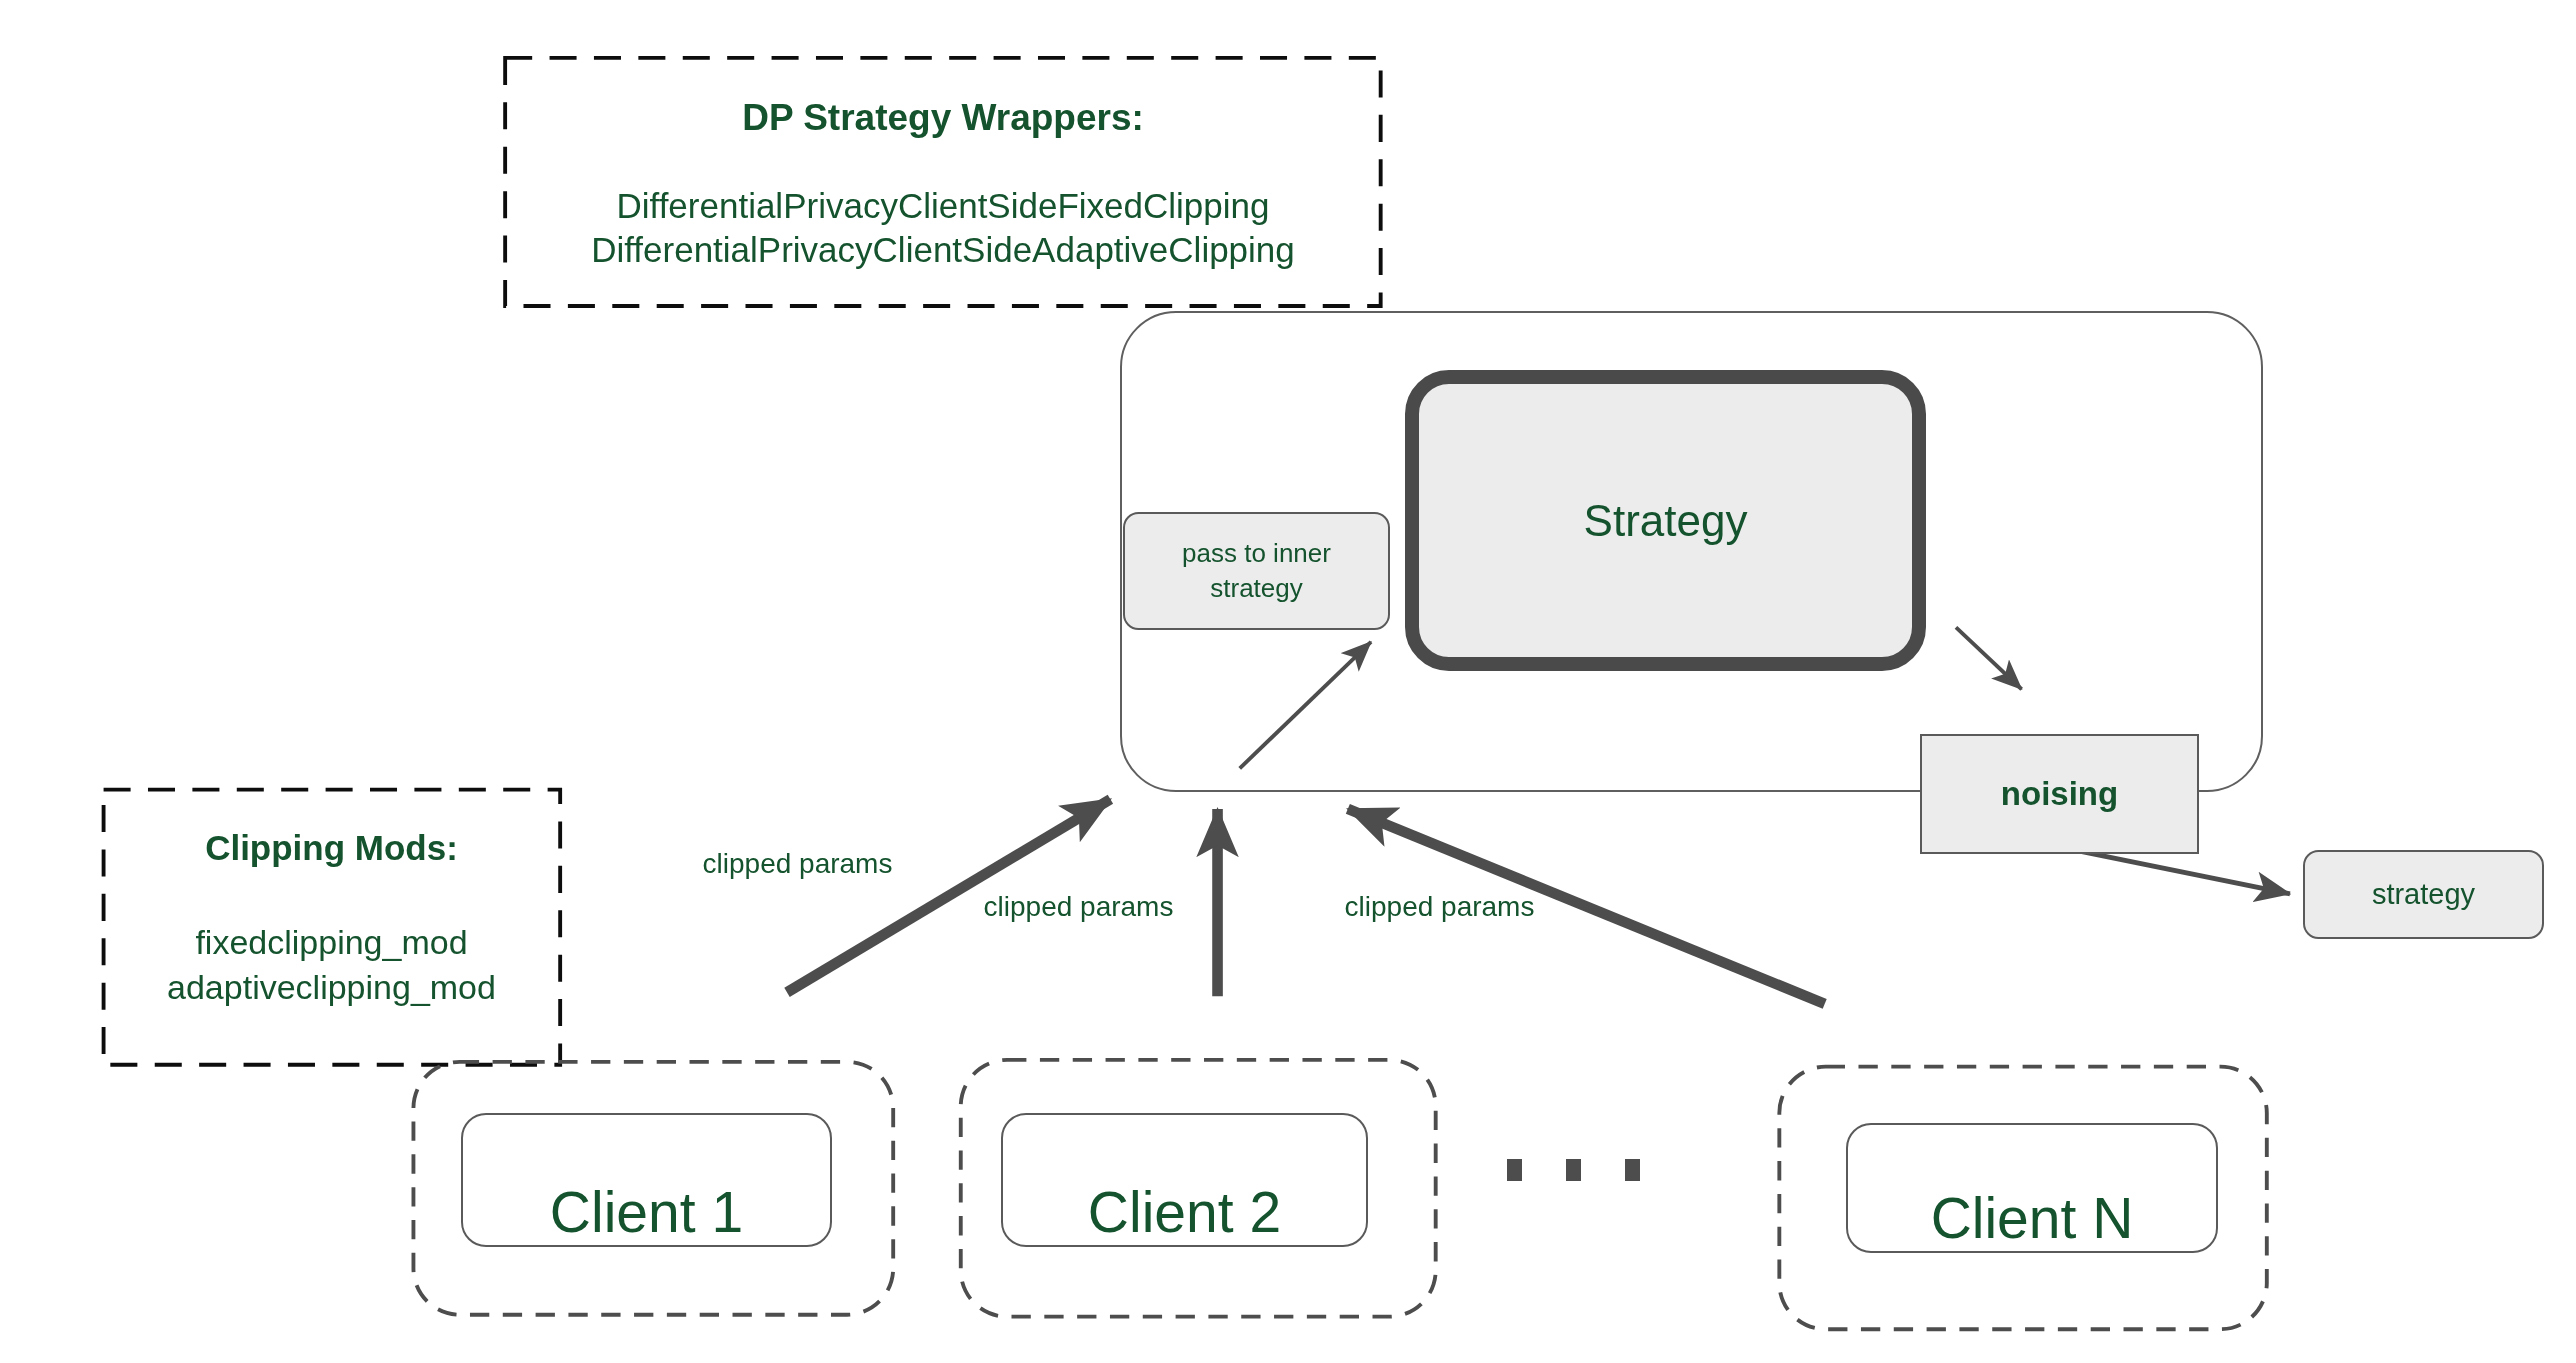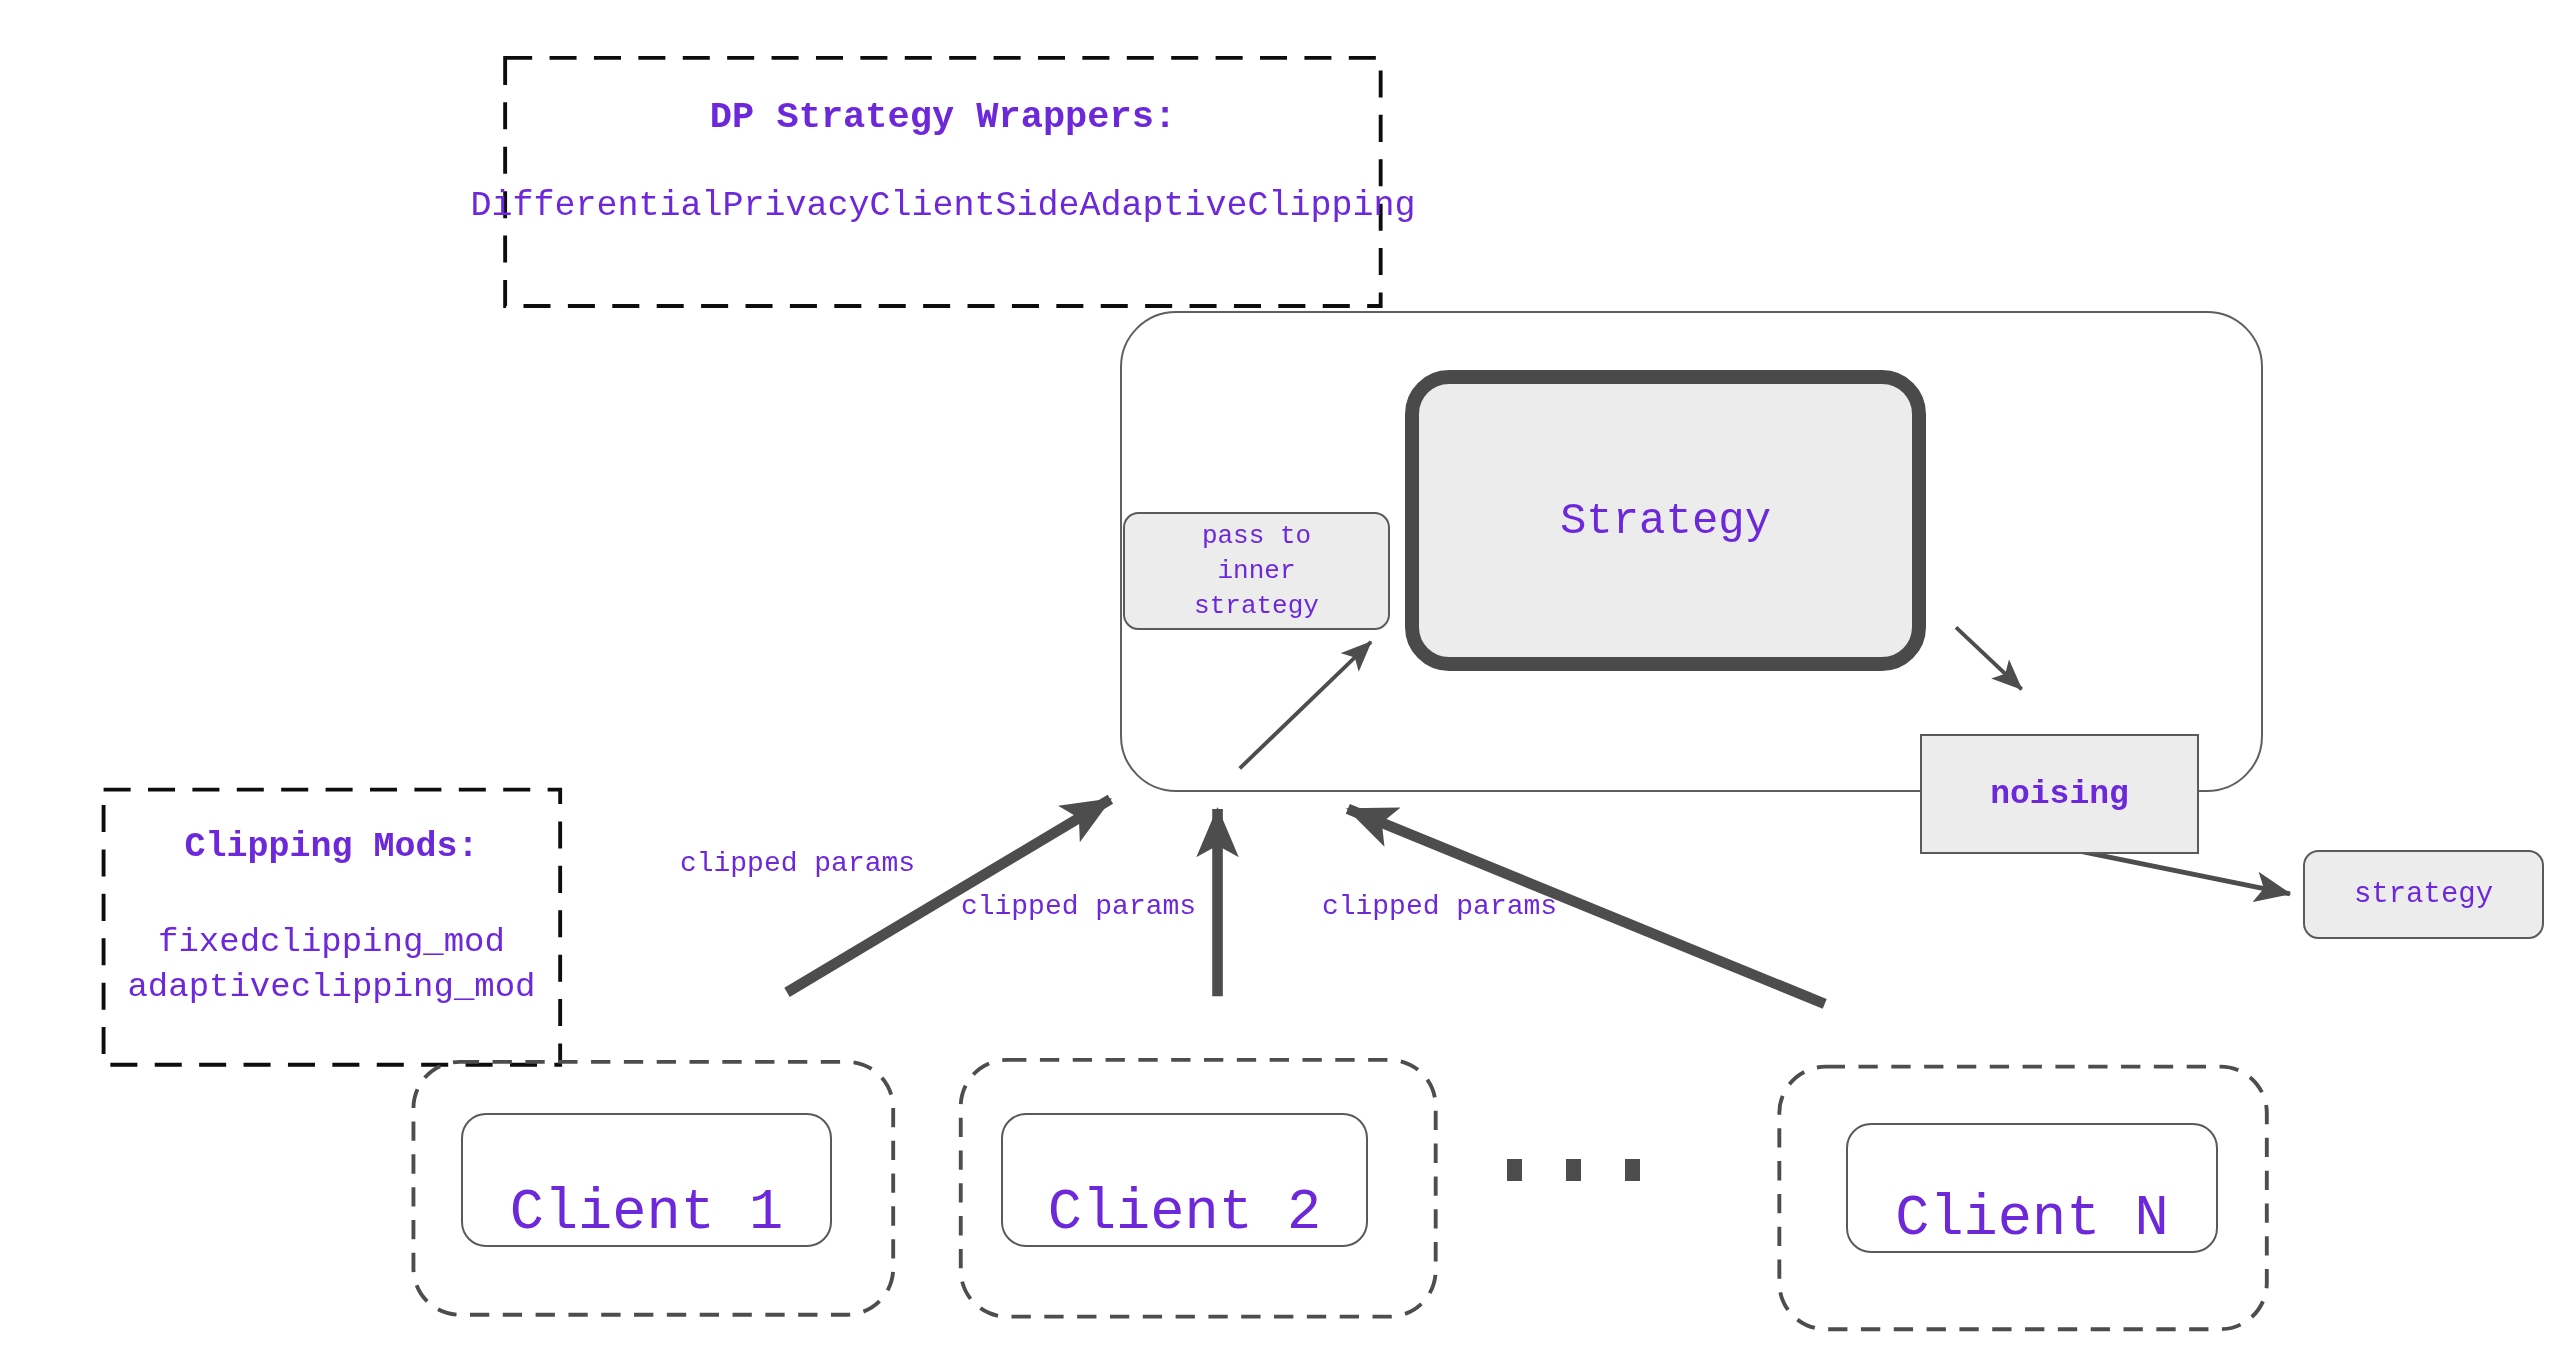--- a/index.html
+++ b/index.html
@@ -5,22 +5,22 @@
   html, body {
     margin: 0;
     padding: 0;
     background: #ffffff;
   }
   .stage {
     position: relative;
     width: 2576px;
     height: 1363px;
     background: #ffffff;
-    font-family: Liberation Mono, monospace;
-    color: #6d28d9;
+    font-family: Liberation Sans, sans-serif;
+    color: #14532d;
     overflow: hidden;
   }
   .layer {
     position: absolute;
     left: 0;
     top: 0;
     width: 2576px;
     height: 1363px;
   }
   .abs { position: absolute; box-sizing: border-box; }
@@ -156,20 +156,21 @@
     <line x1="1284" y1="796" x2="1420" y2="665" stroke="#4d4d4d" stroke-width="4" marker-end="url(#head-small)"></line>
 
     <line x1="2026" y1="650" x2="2094" y2="714" stroke="#4d4d4d" stroke-width="4" marker-end="url(#head-small)"></line>
 
     <line x1="2145" y1="880" x2="2372" y2="926" stroke="#4d4d4d" stroke-width="5" marker-end="url(#head-mid)"></line>
   </svg>
 
   <div class="abs dash-text" style="left:505px; top:58px; width:876px; height:248px; padding-top:37px;">
     <div class="dash-title">DP Strategy Wrappers:</div>
     <div class="dash-items" style="margin-top:44px;">
+      <div>DifferentialPrivacyClientSideFixedClipping</div>
       <div>DifferentialPrivacyClientSideAdaptiveClipping</div>
     </div>
   </div>
 
   <div class="abs dash-text" style="left:103px; top:790px; width:457px; height:275px; padding-top:35px;">
     <div class="dash-title clip-title">Clipping Mods:</div>
     <div class="dash-items clip-items" style="margin-top:50px;">
       <div>fixedclipping_mod</div>
       <div>adaptiveclipping_mod</div>
     </div>

